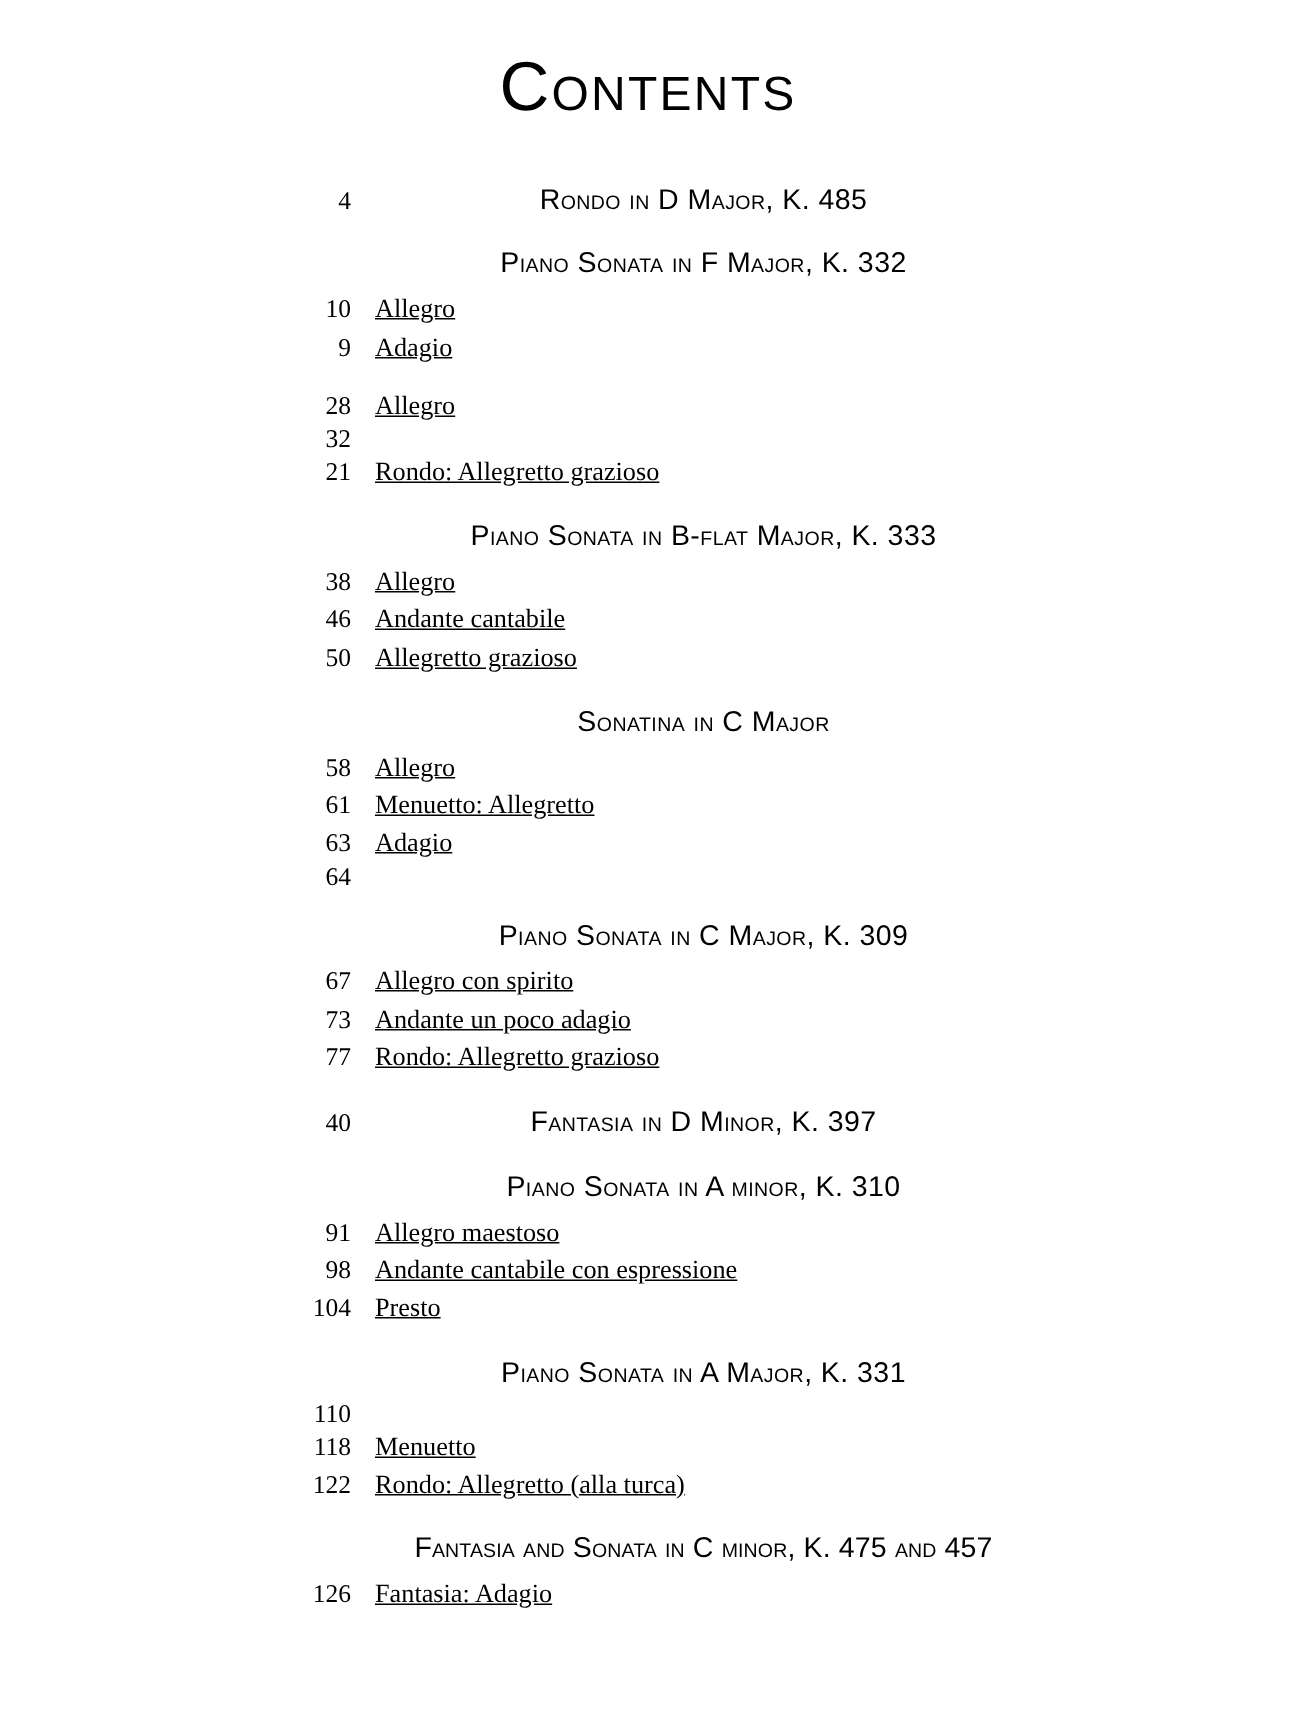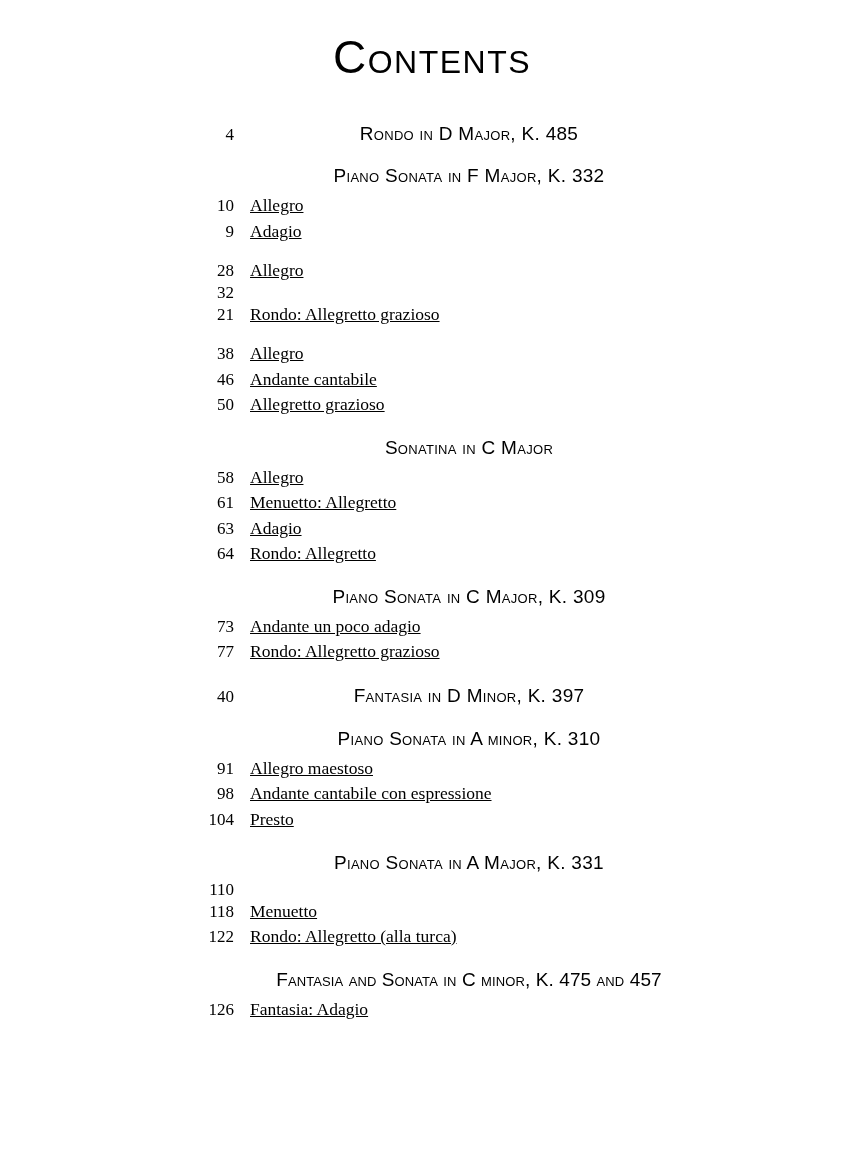--- a/index.html
+++ b/index.html
@@ -153,20 +153,24 @@
         </div>
         <div class="row mvt-row">
           <span class="num">32</span>
         </div>
         <div class="row mvt-row">
           <span class="num">21</span>
           <span class="mvt-title">Rondo: Allegretto grazioso</span>
         </div>
       </div>
       <div class="group">
+        <div class="row work-heading-row">
+          <span class="num"></span>
+          <span class="work-heading">Piano Sonata in B-flat Major, K. 333</span>
+        </div>
         <div class="row mvt-row first-mvt">
           <span class="num">38</span>
           <span class="mvt-title">Allegro</span>
         </div>
         <div class="row mvt-row">
           <span class="num">46</span>
           <span class="mvt-title">Andante cantabile</span>
         </div>
         <div class="row mvt-row">
           <span class="num">50</span>
@@ -185,27 +189,30 @@
         <div class="row mvt-row">
           <span class="num">61</span>
           <span class="mvt-title">Menuetto: Allegretto</span>
         </div>
         <div class="row mvt-row">
           <span class="num">63</span>
           <span class="mvt-title">Adagio</span>
         </div>
         <div class="row mvt-row">
           <span class="num">64</span>
-          <span class="mvt-title">Rondo: Allegretto</span>
         </div>
       </div>
       <div class="group">
         <div class="row work-heading-row">
           <span class="num"></span>
           <span class="work-heading">Piano Sonata in C Major, K. 309</span>
+        </div>
+        <div class="row mvt-row first-mvt">
+          <span class="num">67</span>
+          <span class="mvt-title">Allegro con spirito</span>
         </div>
         <div class="row mvt-row">
           <span class="num">73</span>
           <span class="mvt-title">Andante un poco adagio</span>
         </div>
         <div class="row mvt-row">
           <span class="num">77</span>
           <span class="mvt-title">Rondo: Allegretto grazioso</span>
         </div>
       </div>

